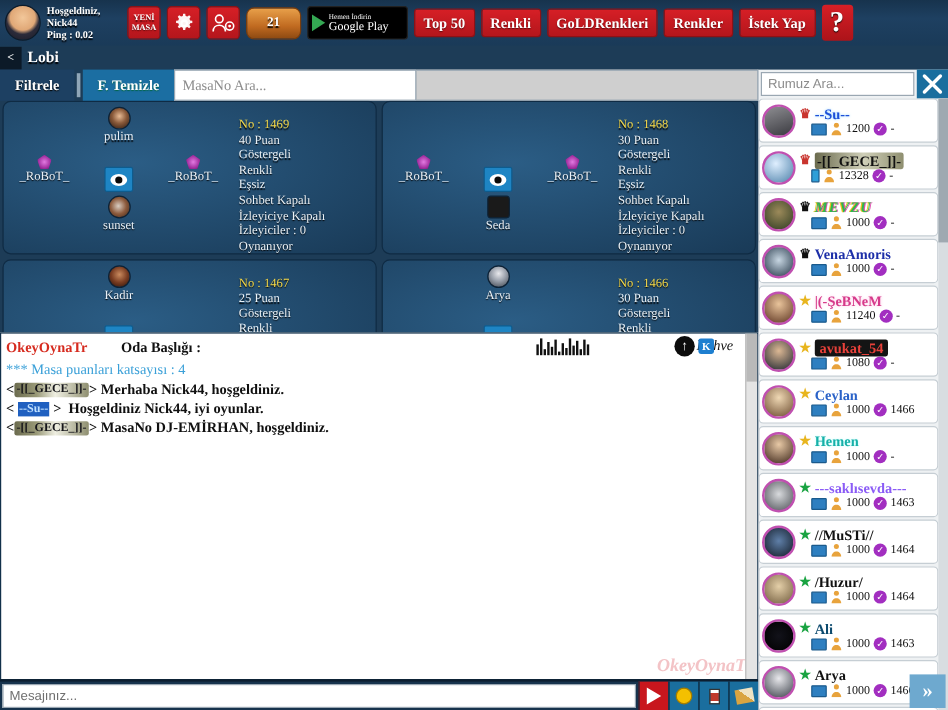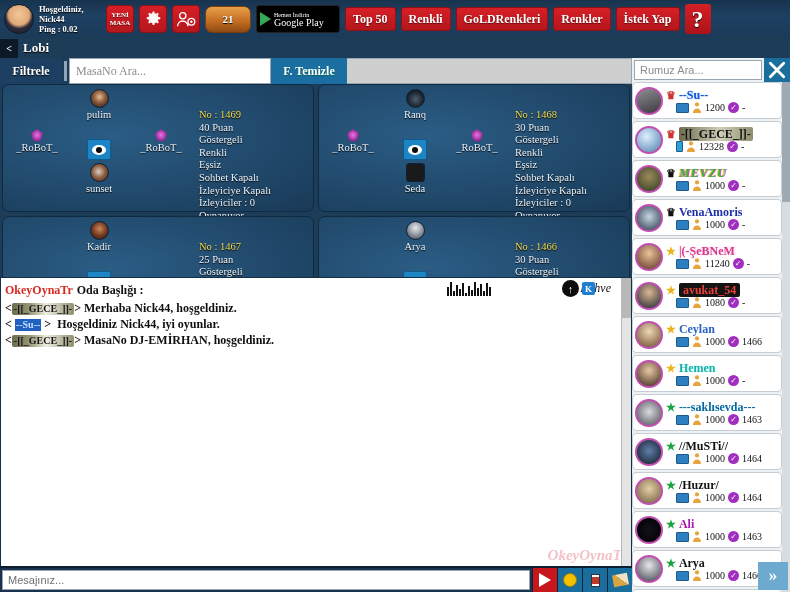--- a/index.html
+++ b/index.html
@@ -94,30 +94,30 @@
   .p-seda{background:#1a1a1a;border-radius:3px;}
   .p-kadir{background:radial-gradient(circle at 50% 40%,#c98a5e 0%,#7a3d22 50%,#241009 100%);}
   .p-arya{background:radial-gradient(circle at 50% 35%,#e8e8ec 0%,#9aa0ab 45%,#3a3f48 100%);}
   .robotic{width:12px;height:12px;margin:0 auto 1px;
      background:radial-gradient(circle,#e27ae0 0%,#a22ea0 60%,#5c0f5a 100%);
      clip-path:polygon(50% 0,100% 35%,78% 100%,22% 100%,0 35%);}
   .eye{width:24px;height:21px;background:#1e85c4;border:1px solid #0e5c8e;border-radius:2px;
        display:flex;align-items:center;justify-content:center;}
   .eye .ball{width:14px;height:10px;border-radius:50%;background:#fff;display:flex;align-items:center;justify-content:center;}
   .eye .pup{width:6px;height:6px;border-radius:50%;background:#0b0b0b;}
-  .info{position:absolute;left:196px;top:24px;color:#eaf2f8;font-size:10.5px;line-height:12.6px;
+  .info{position:absolute;left:196px;top:14px;color:#eaf2f8;font-size:10.5px;line-height:12.6px;
         text-shadow:0 1px 1px #000;white-space:nowrap;}
   .info .no{color:#f3d84a;}
 
   
   #chatwrap{position:absolute;left:0;top:277px;width:632px;height:290px;background:#fff;
             border:1px solid #12304a;overflow:hidden;}
   #chathead{position:relative;height:22px;padding:2px 4px 0;}
   #chathead .ck{color:#d62b1f;font-weight:bold;font-size:12px;}
-  #chathead .ct{color:#111;font-weight:bold;font-size:12px;margin-left:0;}
+  #chathead .ct{color:#111;font-weight:bold;font-size:12px;margin-left:24px;}
   #bars{position:absolute;right:140px;top:3px;display:flex;align-items:flex-end;gap:1px;height:15px;}
   #bars i{display:block;width:2px;background:#111;}
   #kahve{position:absolute;right:20px;top:3px;font-style:italic;font-size:12px;color:#111;}
   .kcirc{position:absolute;right:52px;top:2px;width:17px;height:17px;border-radius:50%;background:#0c0c0c;
          color:#fff;font-size:11px;display:flex;align-items:center;justify-content:center;}
   .kblue{position:absolute;right:36px;top:4px;width:13px;height:13px;border-radius:2px;background:#1e7fd0;
          color:#fff;font-size:9px;font-weight:bold;display:flex;align-items:center;justify-content:center;}
   #chatlines{padding:0 4px;}
   .cl{font-size:12px;line-height:16px;white-space:nowrap;}
   .c-cyan{color:#3aa0d8;}
@@ -229,22 +229,22 @@
 </div>
 
 <div id="lobirow">
   <div id="backbtn">&lt;</div>
   <div id="lobi">Lobi</div>
 </div>
 
 <div id="filterrow">
   <div id="filtrele">Filtrele</div>
   <div class="vsep"></div>
+  <div id="ftemizle">F. Temizle</div>
   <div id="masano">MasaNo Ara...</div>
-  <div id="ftemizle">F. Temizle</div>
   <div id="filtergrey"></div>
 </div>
 
 <div id="tables">
     <div class="tbl" style="left: 2px; top: 0px;">
       <div class="seatarea">
         <div class="seat" style="left:63px;top:4px;">
       <div class="pic p-pulim"></div>
       <div class="nm">pulim</div>
         </div>
@@ -275,24 +275,20 @@
         <div class="">Renkli</div>
         <div class="">Eşsiz</div>
         <div class="">Sohbet Kapalı</div>
         <div class="">İzleyiciye Kapalı</div>
         <div class="">İzleyiciler : 0</div>
         <div class="">Oynanıyor</div>
       </div>
     </div>
     <div class="tbl" style="left: 318px; top: 0px;">
       <div class="seatarea">
-        <div class="seat" style="left:63px;top:4px;">
-      <div class="pic p-ranq"></div>
-      <div class="nm">Ranq</div>
-        </div>
         <div class="seat" style="left:1px;top:44px;">
       <div class="robotic"></div>
       <div class="nm">_RoBoT_</div>
         </div>
         <div class="seat" style="left:125px;top:44px;">
       <div class="robotic"></div>
       <div class="nm">_RoBoT_</div>
         </div>
         <div class="seat" style="left:63px;top:54px;">
       <div class="eye" style="margin:0 auto;">
@@ -379,20 +375,21 @@
         <i style="height:12px"></i>
       <i style="height:5px"></i>
         <i style="height:13px"></i>
         <i style="height:9px"></i>
     </div>
     <div id="kahve">Kahve</div>
     <div class="kcirc">↑</div>
     <div class="kblue">K</div>
   </div>
   <div id="chatlines">
+      <div class="cl"><span class="c-cyan">*** Masa puanları katsayısı : 4</span></div>
       <div class="cl"><span class="c-black">&lt;</span><span class="tagbadge">-[[_GECE_]]-</span><span class="c-black">&gt;</span> <span class="c-black">Merhaba Nick44, hoşgeldiniz.</span></div>
       <div class="cl"><span class="c-black">&lt;</span> <span class="tagsu">--Su--</span><span class="c-black"> &gt;</span> &nbsp;<span class="c-black">Hoşgeldiniz Nick44, iyi oyunlar.</span></div>
       <div class="cl"><span class="c-black">&lt;</span><span class="tagbadge">-[[_GECE_]]-</span><span class="c-black">&gt;</span> <span class="c-black">MasaNo DJ-EMİRHAN, hoşgeldiniz.</span></div>
     </div>
   <div id="wmark">OkeyOynaTr</div>
   <div id="chatscroll">
       <div class="th"></div>
     </div>
 </div>
 
@@ -572,21 +569,21 @@
         <span class="chk">✓</span>
         <span>-</span>
       </div>
     </div>
     </div>
     <div class="urow">
       <div class="uav" style="background:radial-gradient(circle at 50% 45%,#d8dadd,#4c4f55)"></div>
     <div class="ubody">
       <div class="uname">
         <span class="star" style="color:#19a341">★</span>
-        <span style="color:#0369a1;">---saklısevda---</span>
+        <span style="color:#8b5cf6;">---saklısevda---</span>
       </div>
       <div class="umeta">
         <div class="mon"></div>
         <svg class="ppl" viewBox="0 0 10 11">
             <circle cx="5" cy="2.4" r="2.1" fill="#e8a33c"></circle>
             <path d="M1 11c0-2.8 1.8-4.4 4-4.4s4 1.6 4 4.4z" fill="#e8a33c"></path>
           </svg>
         <span>1000</span>
         <span class="chk">✓</span>
         <span>1463</span>
@@ -629,21 +626,21 @@
         <span class="chk">✓</span>
         <span>1464</span>
       </div>
     </div>
     </div>
     <div class="urow">
       <div class="uav" style="background:radial-gradient(circle at 50% 50%,#12121a,#000)"></div>
     <div class="ubody">
       <div class="uname">
         <span class="star" style="color:#19a341">★</span>
-        <span style="color:#a21caf;">Ali</span>
+        <span style="color:#0c4a6e;">Ali</span>
       </div>
       <div class="umeta">
         <div class="mon"></div>
         <svg class="ppl" viewBox="0 0 10 11">
             <circle cx="5" cy="2.4" r="2.1" fill="#e8a33c"></circle>
             <path d="M1 11c0-2.8 1.8-4.4 4-4.4s4 1.6 4 4.4z" fill="#e8a33c"></path>
           </svg>
         <span>1000</span>
         <span class="chk">✓</span>
         <span>1463</span>

